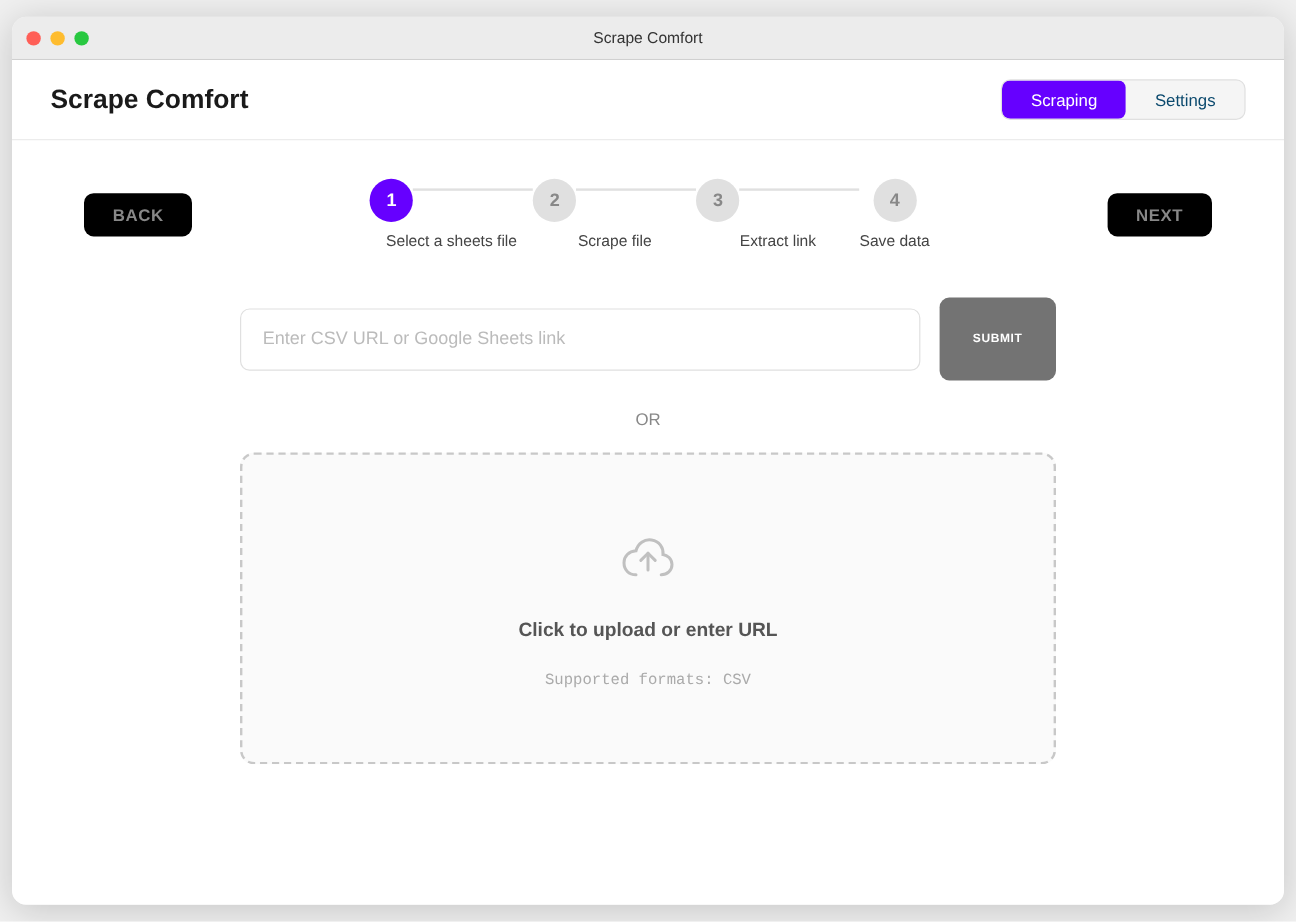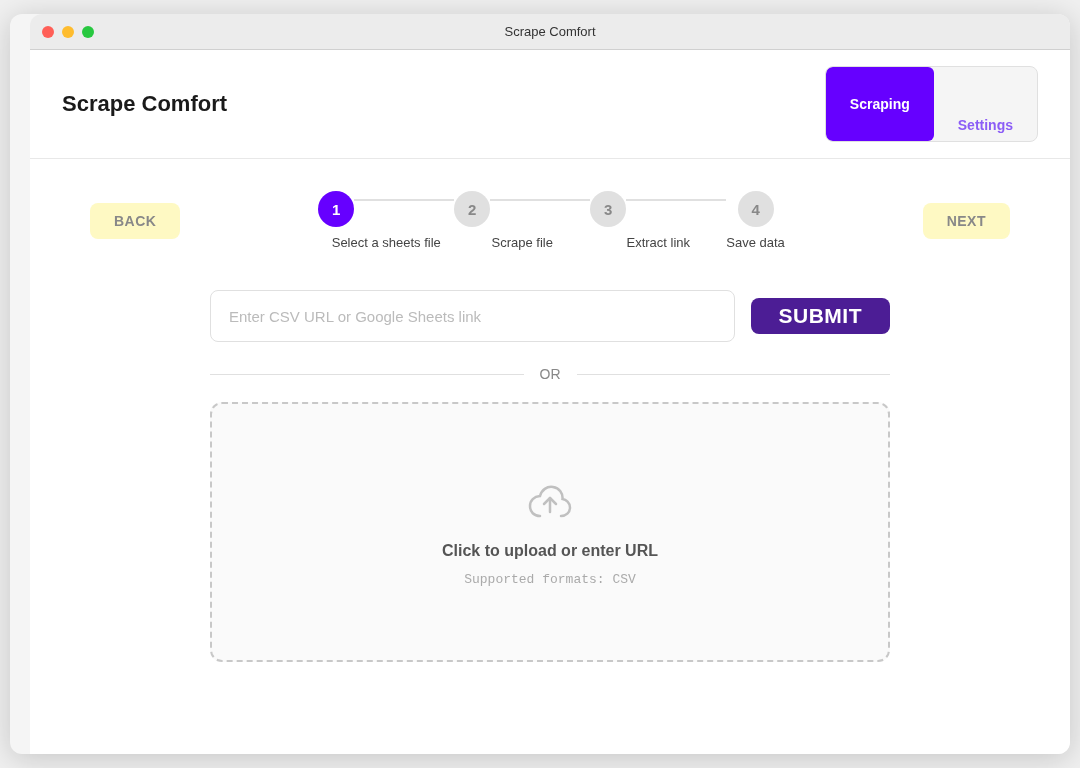--- a/index.html
+++ b/index.html
@@ -21,21 +21,20 @@
 
     .window {
       width: 1060px;
       height: 740px;
       background: #f5f5f5;
       border-radius: 12px;
       box-shadow: 0 4px 30px rgba(0,0,0,0.18);
       display: flex;
       flex-direction: column;
       overflow: hidden;
-      padding-left: 20px;
     }
 
     
     .title-bar {
       background: #ececec;
       height: 36px;
       display: flex;
       align-items: center;
       justify-content: center;
       position: relative;
@@ -89,36 +88,35 @@
       display: flex;
       border-radius: 8px;
       overflow: hidden;
       border: 1px solid #e0e0e0;
       background: #f5f5f5;
     }
 
     .header-tab {
       padding: 8px 24px;
       font-size: 14px;
-      font-weight: 700;
+      font-weight: 400;
       cursor: pointer;
       border: none;
       outline: none;
     }
 
     .header-tab.active {
       background: #6600ff;
       color: #ffffff;
       border-radius: 6px;
     }
 
     .header-tab.inactive {
       background: transparent;
-      color: #8b5cf6;
-      margin-top: 42px;
+      color: #0c4a6e;
     }
 
     
     .main-content {
       flex: 1;
       background: #ffffff;
       padding: 32px 60px;
       display: flex;
       flex-direction: column;
       align-items: center;
@@ -128,21 +126,21 @@
     
     .stepper-row {
       display: flex;
       align-items: center;
       justify-content: space-between;
       width: 100%;
       margin-bottom: 40px;
     }
 
     .nav-button {
-      background: #fef9c3;
+      background: #000000;
       border: none;
       border-radius: 8px;
       padding: 10px 24px;
       font-size: 14px;
       font-weight: 600;
       color: #888;
       cursor: pointer;
       letter-spacing: 0.5px;
     }
 
@@ -221,40 +219,41 @@
       color: #333;
       outline: none;
       background: #fff;
     }
 
     .url-input::placeholder {
       color: #bbb;
     }
 
     .submit-button {
-      height: 36px;
+      height: 69px;
       padding: 0 28px;
-      background: #4c1d95;
+      background: #737373;
       color: #fff;
       border: none;
       border-radius: 8px;
-      font-size: 21px;
+      font-size: 10px;
       font-weight: 700;
       letter-spacing: 0.5px;
       cursor: pointer;
     }
 
     
     .or-divider {
       display: flex;
       align-items: center;
       width: 100%;
       max-width: 680px;
       margin-bottom: 20px;
       gap: 0;
+      flex-direction: column;
     }
 
     .or-line {
       flex: 1;
       height: 1px;
       background: #e0e0e0;
     }
 
     .or-text {
       padding: 0 16px;
@@ -268,21 +267,21 @@
       max-width: 680px;
       height: 260px;
       border: 2px dashed #c8c8c8;
       border-radius: 12px;
       background: #fafafa;
       display: flex;
       flex-direction: column;
       align-items: center;
       justify-content: center;
       cursor: pointer;
-      gap: 12px;
+      gap: 24px;
     }
 
     .upload-icon-svg {
       color: #c0c0c0;
     }
 
     .drop-zone-title {
       font-size: 16px;
       font-weight: 700;
       color: #555;

